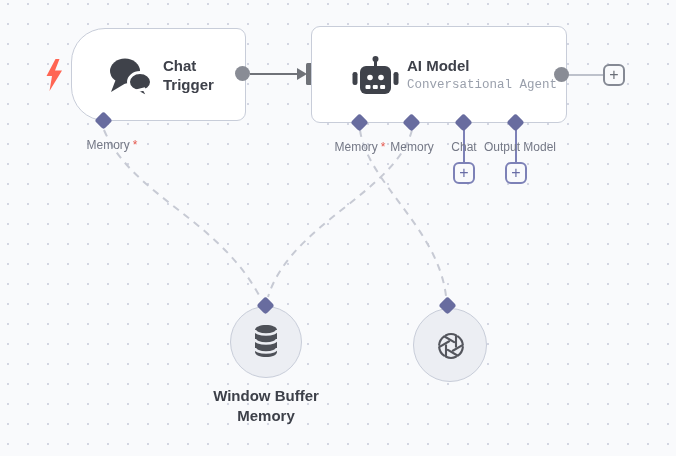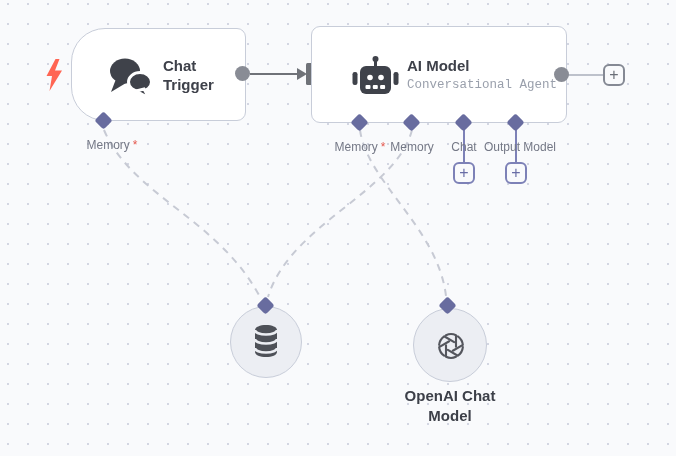--- a/index.html
+++ b/index.html
@@ -146,29 +146,29 @@
     <svg class="abs" style="left:21px;top:17px;" width="28" height="34" viewBox="-14 -17 28 34">
       <path d="M -11 -11 C -11 -14 -6 -16 0 -16 C 6 -16 11 -14 11 -11 L 11 11 C 11 14 6 16 0 16 C -6 16 -11 14 -11 11 Z" fill="#4e5158"></path>
       <g fill="none" stroke="#eceef3" stroke-width="2.6">
         <path d="M -11 -11 A 11 4.5 0 0 0 11 -11"></path>
         <path d="M -11 -2 A 11 4.5 0 0 0 11 -2"></path>
         <path d="M -11 7 A 11 4.5 0 0 0 11 7"></path>
       </g>
     </svg>
   </div>
   <div class="diamond" style="left:259px;top:299px;"></div>
+  <div class="big-label" style="left:201px;top:386px;width:130px;">Window Buffer Memory</div>
 
   <div class="node node-circle" style="left:413px;top:308px;width:74px;height:74px;">
     <svg class="abs" style="left:22px;top:22px;" width="30" height="30" viewBox="-15 -15 30 30">
       <g fill="none" stroke="#54565d" stroke-width="2.1" stroke-linecap="round" stroke-linejoin="round">
         <path d="M -5 -10.8 A 12 12 0 0 1 5 -10.8 L 5 0.8"></path>
         <path d="M -5 -10.8 A 12 12 0 0 1 5 -10.8 L 5 0.8" transform="rotate(60)"></path>
         <path d="M -5 -10.8 A 12 12 0 0 1 5 -10.8 L 5 0.8" transform="rotate(120)"></path>
         <path d="M -5 -10.8 A 12 12 0 0 1 5 -10.8 L 5 0.8" transform="rotate(180)"></path>
         <path d="M -5 -10.8 A 12 12 0 0 1 5 -10.8 L 5 0.8" transform="rotate(240)"></path>
         <path d="M -5 -10.8 A 12 12 0 0 1 5 -10.8 L 5 0.8" transform="rotate(300)"></path>
       </g>
     </svg>
   </div>
   <div class="diamond" style="left:441px;top:299px;"></div>
-  <div class="big-label" style="left:390px;top:386px;width:120px;">OpenAI Chat Model</div>
 
 </div>
 
 </body></html>

